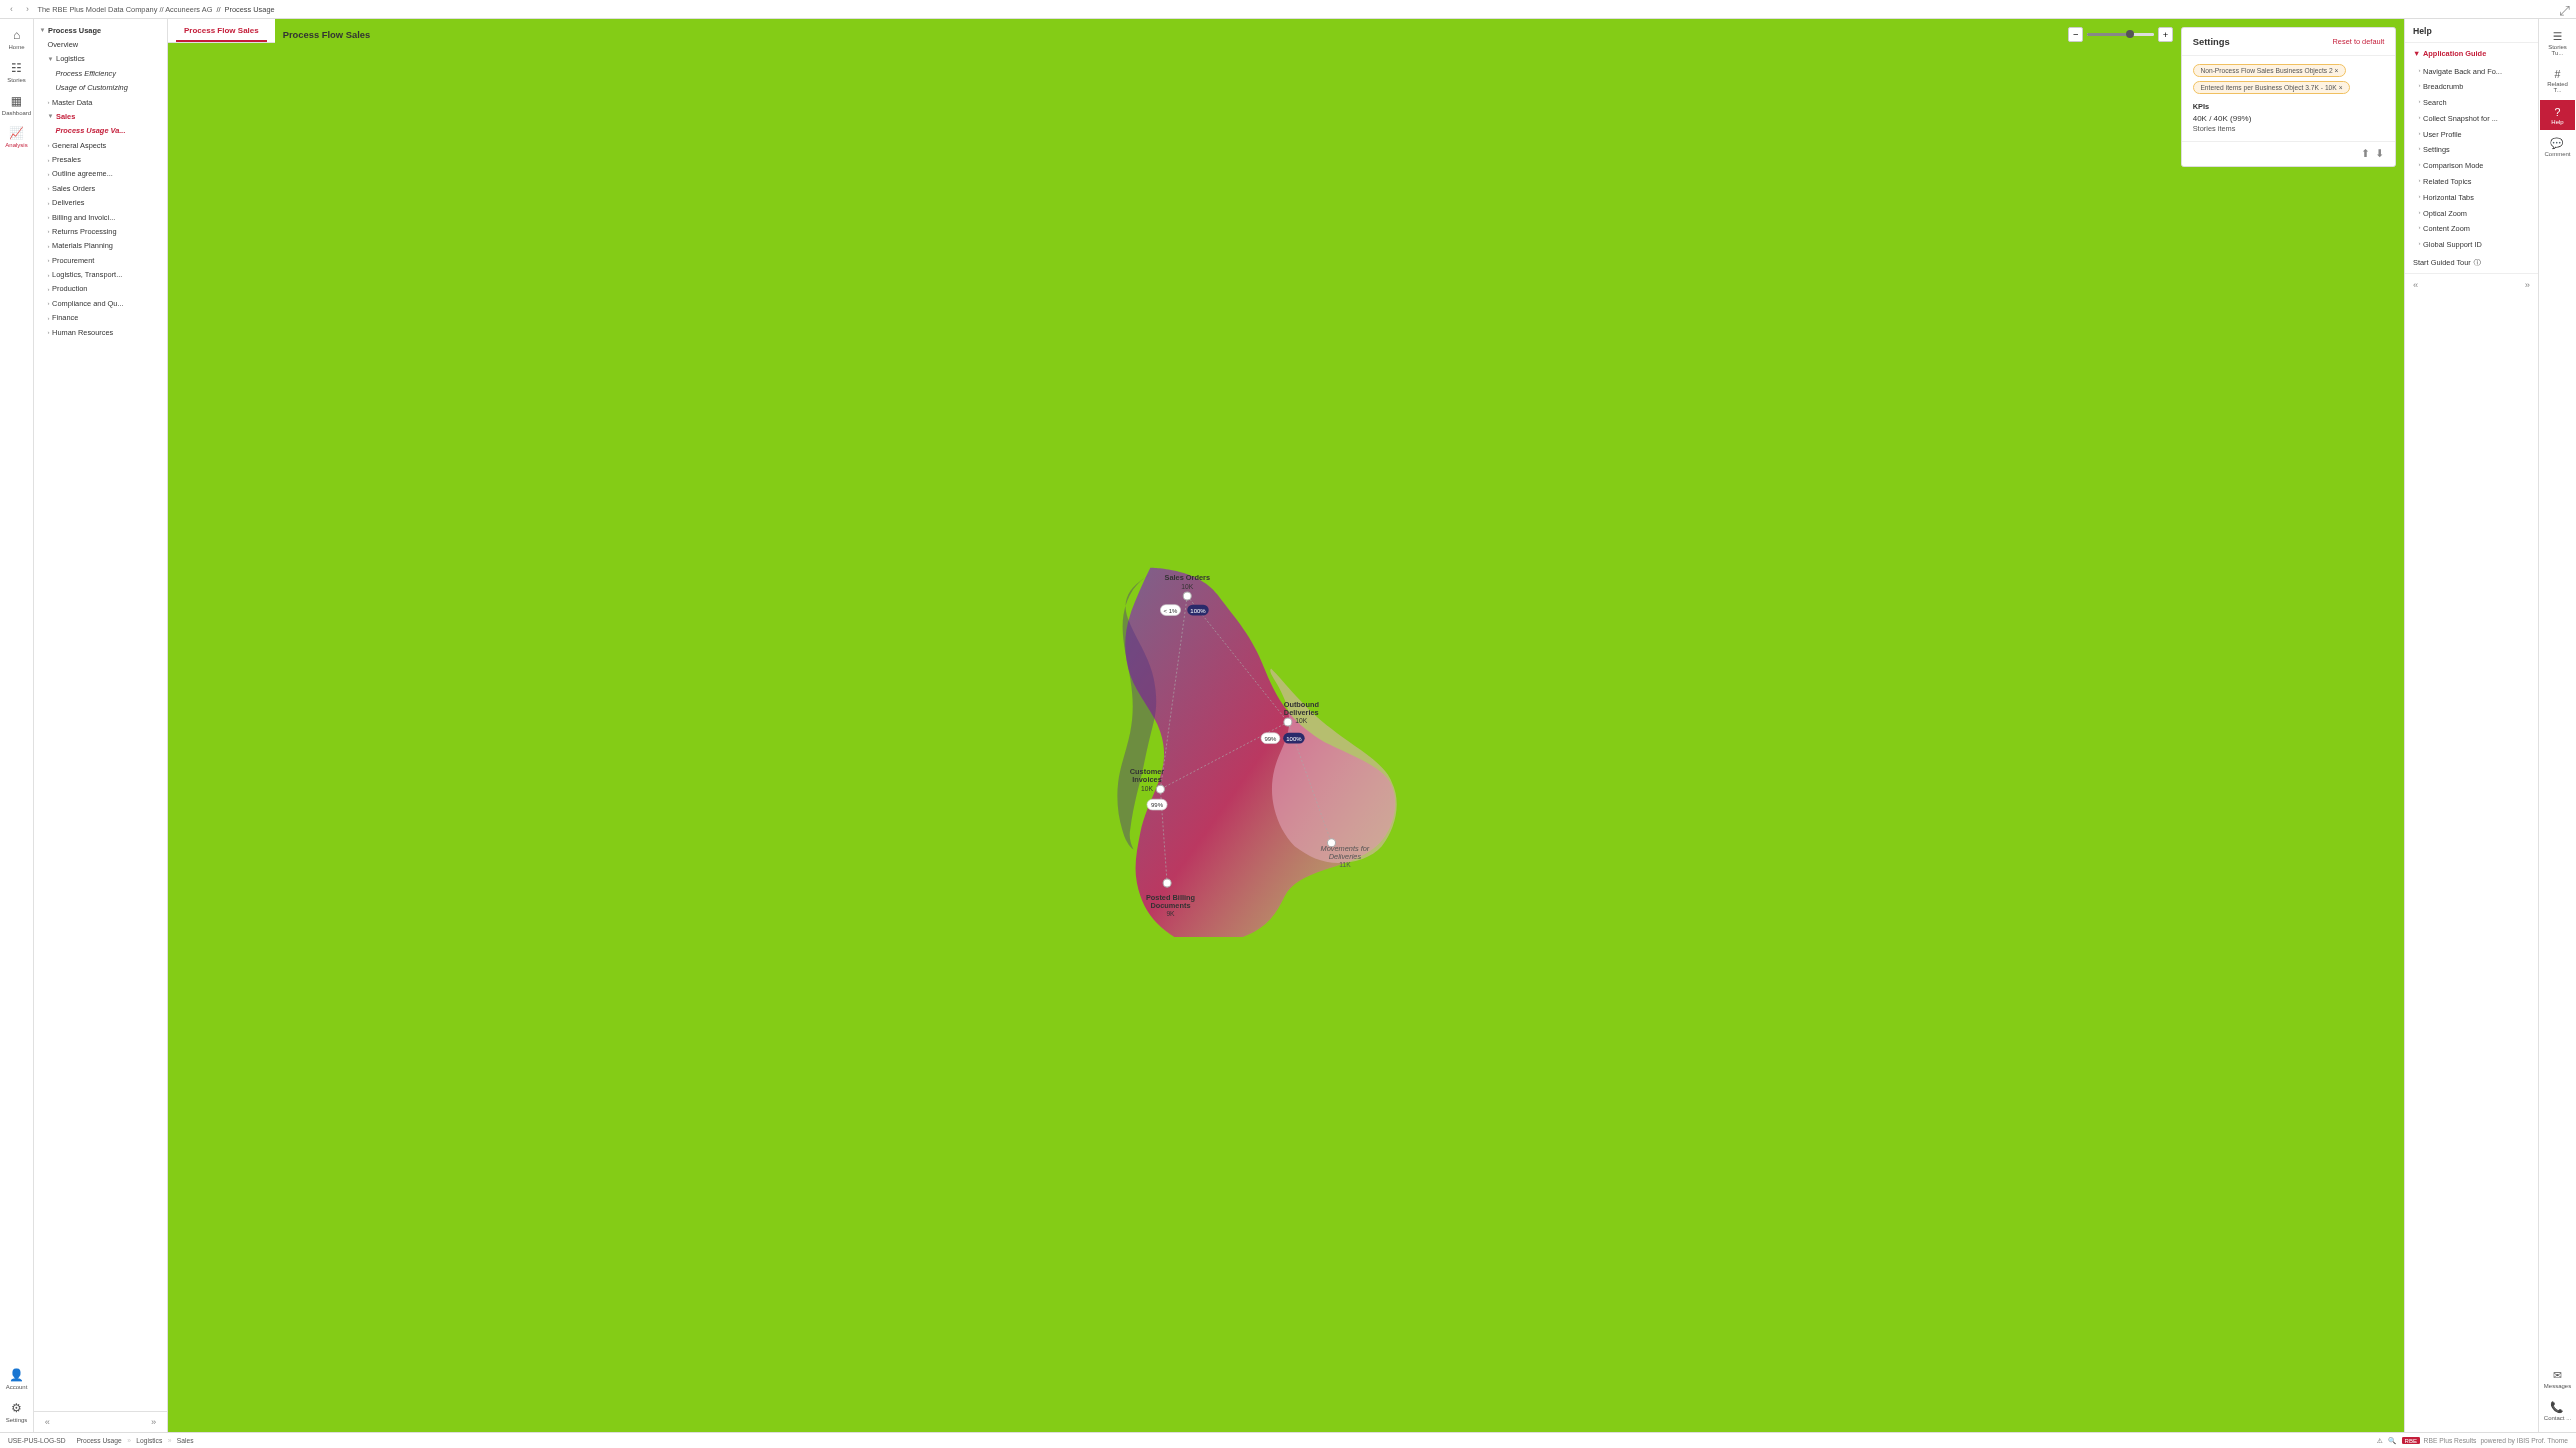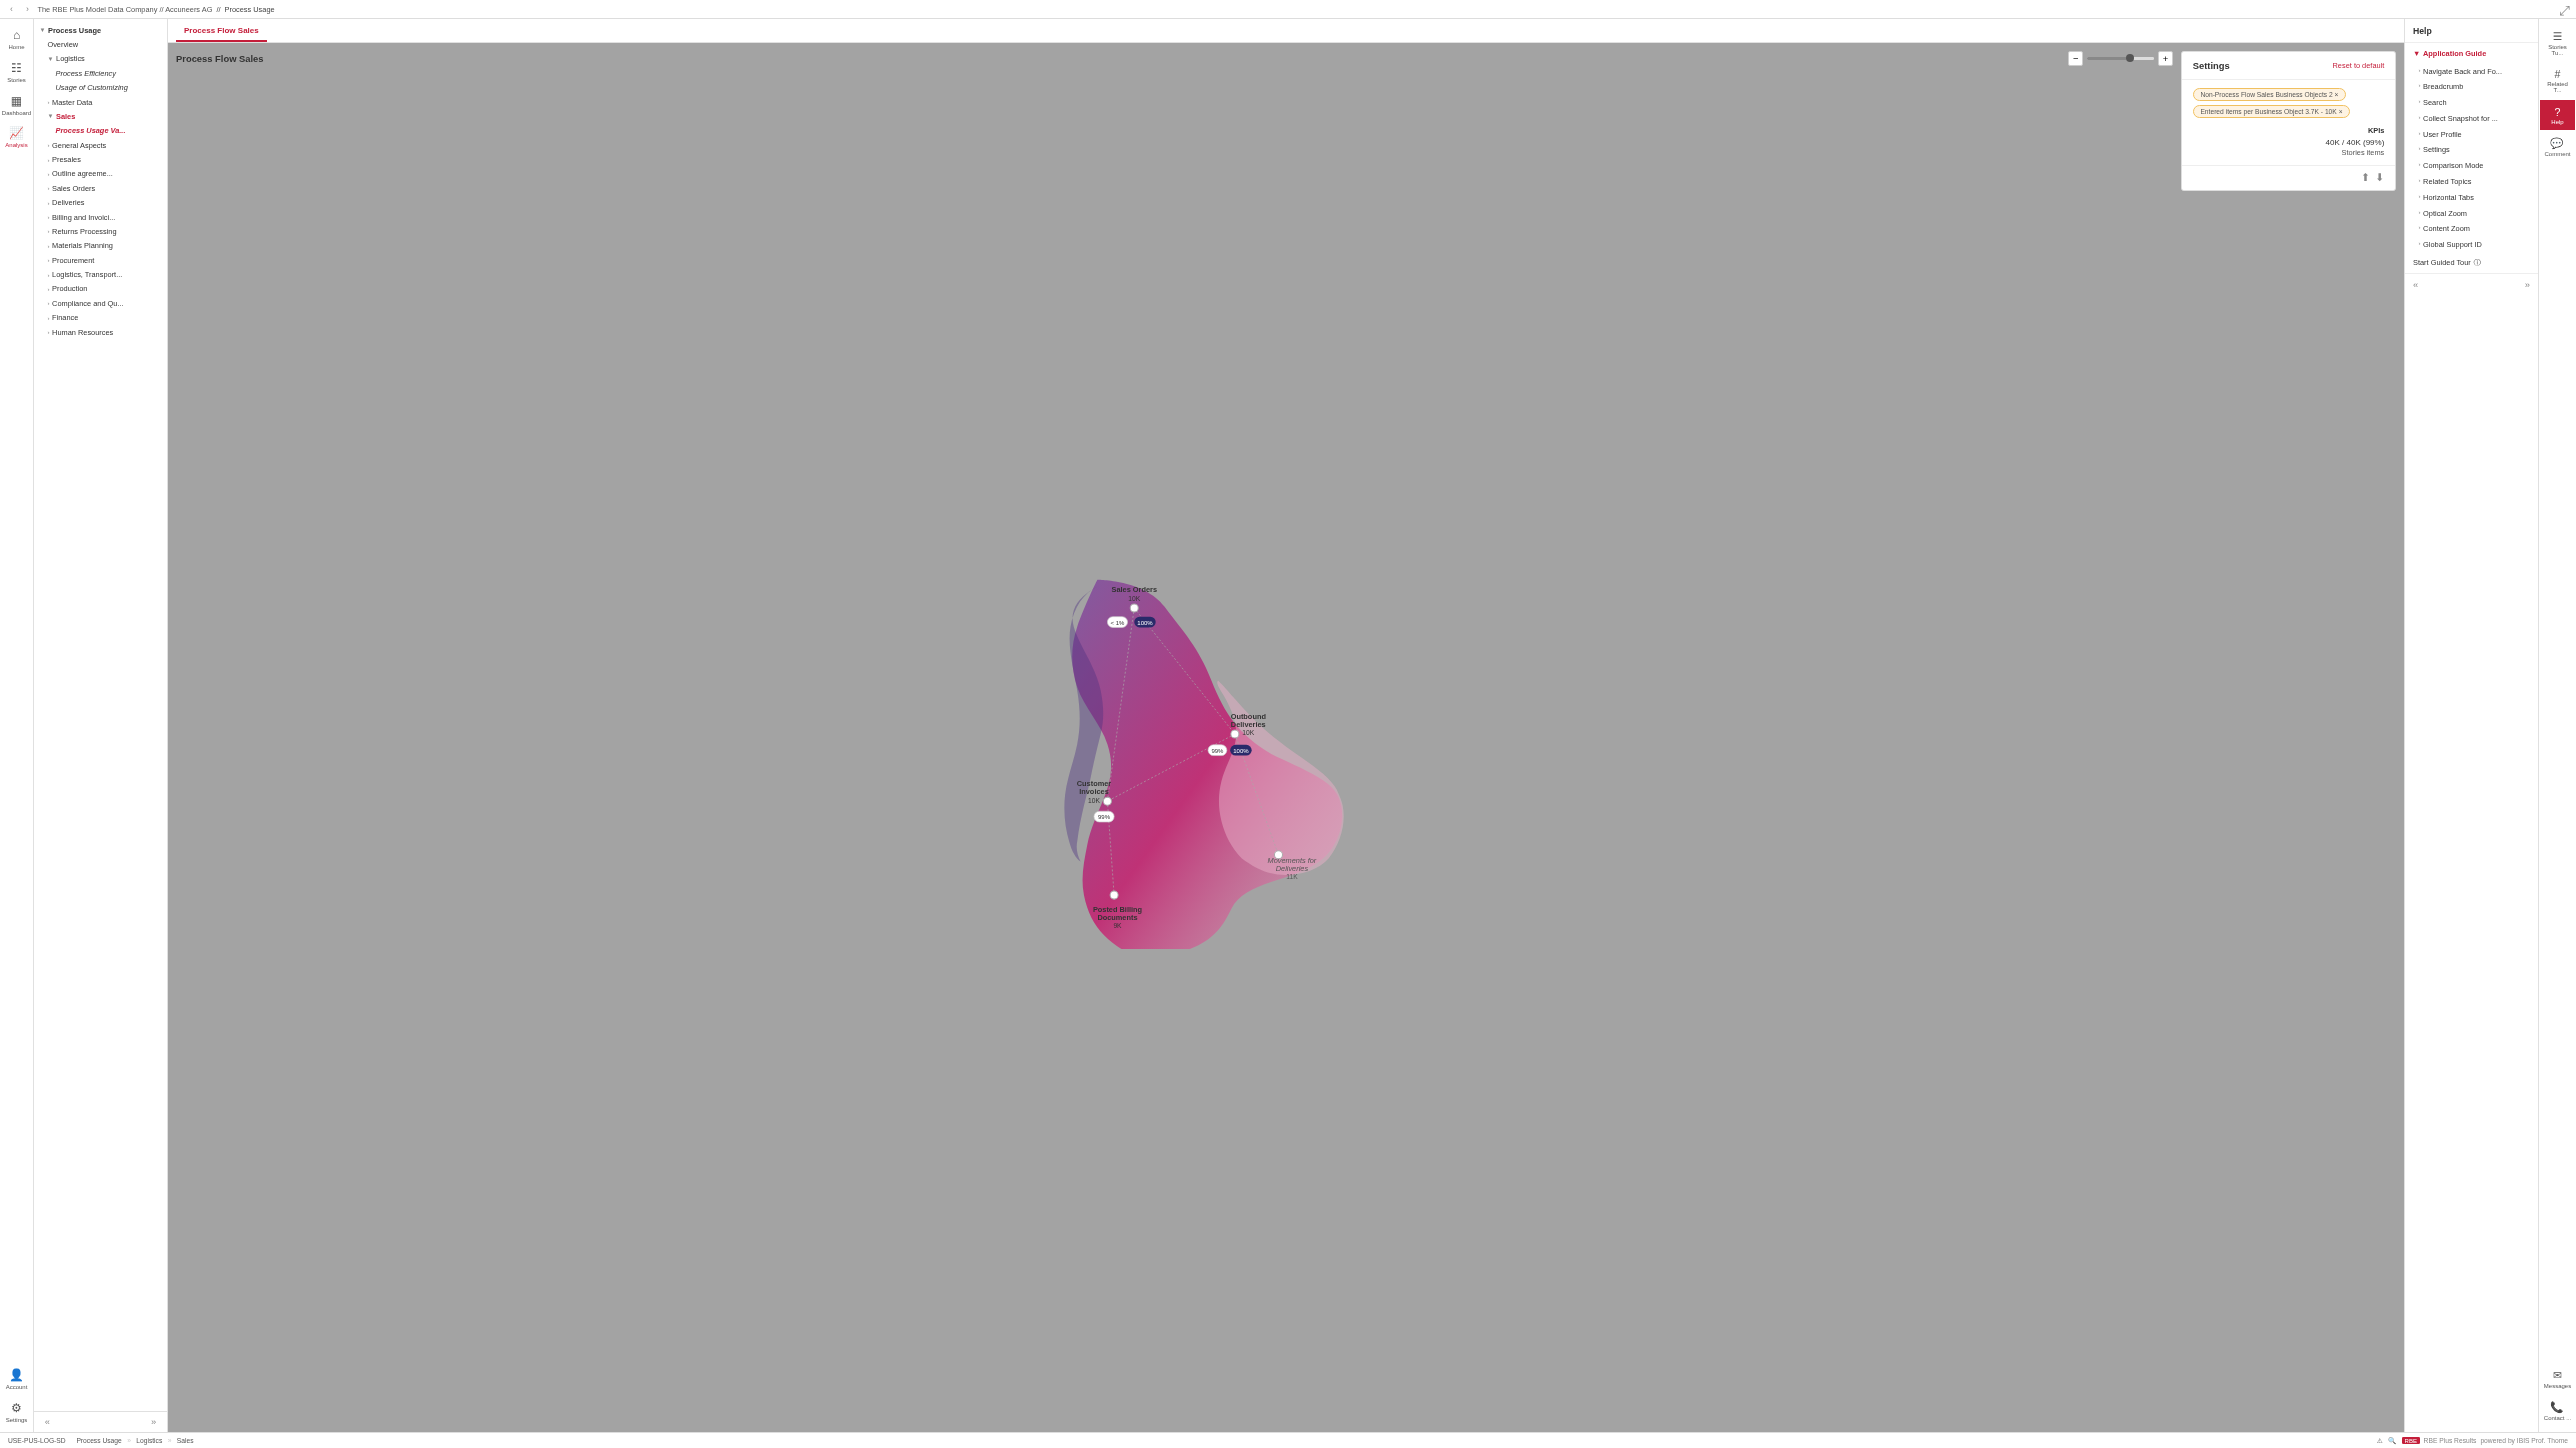--- a/index.html
+++ b/index.html
@@ -102,23 +102,23 @@
       align-items: center;
       justify-content: space-between;
       padding: 0 10.7px;
     }
     .nav-footer-btn { background: none; border: none; cursor: pointer; color: #888; font-size: 9.4px; }
 
     
     .content-area {
       flex: 1;
       display: flex;
-      flex-direction: column;
+      flex-direction: row;
       overflow: hidden;
-      background: #a3a3a3;
+      background: #84cc16;
     }
     .content-tabs {
       background: #fff;
       border-bottom: 1.3px solid #e0e0e0;
       display: flex;
       align-items: center;
       padding: 0 8px;
       height: 24px;
       flex-shrink: 0;
     }
@@ -237,21 +237,21 @@
       border-bottom: 0.7px solid #eee;
     }
     .settings-title { font-size: 9.4px; font-weight: bold; color: #333; }
     .reset-btn {
       font-size: 7.4px;
       color: #c41e3a;
       background: none;
       border: none;
       cursor: pointer;
     }
-    .settings-body { padding: 8px 10.7px; text-align: right; }
+    .settings-body { padding: 8px 10.7px; }
     .settings-tags { display: flex; flex-wrap: wrap; gap: 4px; margin-bottom: 8px; }
     .settings-tag {
       background: #fef3e2;
       border: 0.7px solid #f0c060;
       border-radius: 8px;
       padding: 2px 6.7px;
       font-size: 6.7px;
       color: #555;
       display: flex;
       align-items: center;

